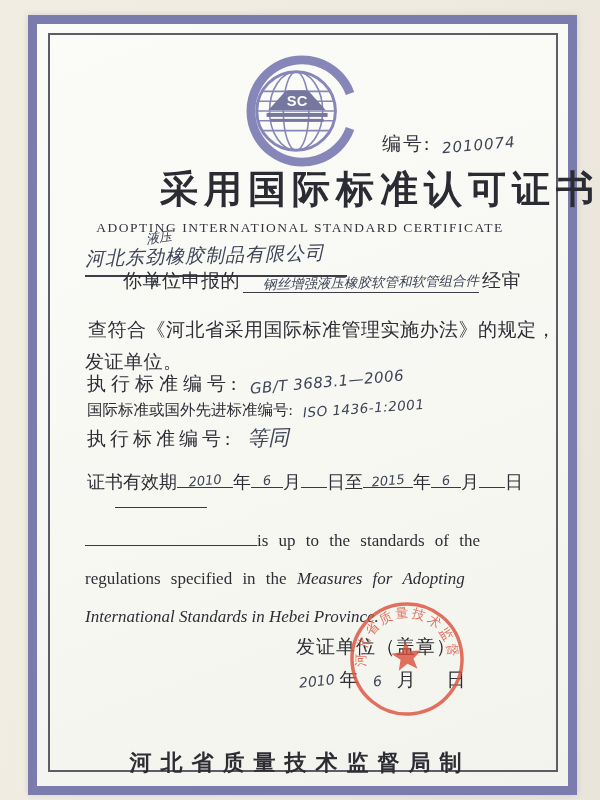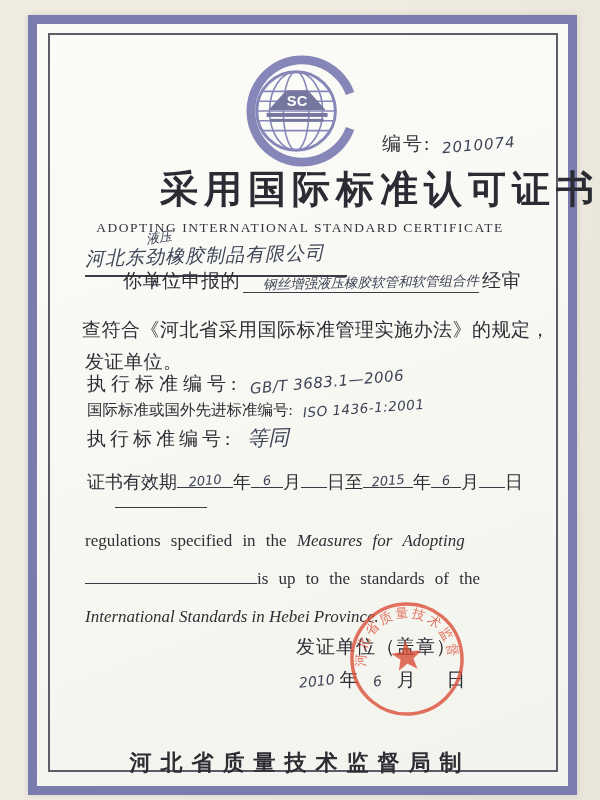--- a/index.html
+++ b/index.html
@@ -55,21 +55,21 @@
   }
   .company-line .hw{font-size:19px;letter-spacing:1px;white-space:nowrap;display:inline-block;transform:rotate(-1.5deg);}
   .insert-note{position:absolute;left:146px;top:229px;font-size:13px;}
   .insert-note .hw{display:inline-block;transform:rotate(-8deg);}
   .insert-caret{position:absolute;left:150px;top:275px;font-size:13px;color:#3e4456;font-family:"DejaVu Sans",sans-serif;}
   
   .decl-1{position:absolute;left:85px;top:268px;width:436px;display:flex;align-items:baseline;font-size:19px;letter-spacing:.5px;}
   .decl-indent{display:inline-block;width:38px;}
   .decl-product{flex:1 1 auto;border-bottom:1.5px solid #3d3d47;margin:0 3px;text-align:right;}
   .decl-product .hw{font-size:13.5px;white-space:nowrap;display:inline-block;transform:rotate(-1deg);letter-spacing:0;}
-  .decl-2{position:absolute;left:82px;top:317px;font-size:19px;letter-spacing:.5px;}
+  .decl-2{position:absolute;left:88px;top:317px;font-size:19px;letter-spacing:.5px;}
   .decl-3{position:absolute;left:85px;top:349px;font-size:19px;letter-spacing:.5px;}
   
   .field-standard{position:absolute;left:87px;top:371px;font-size:19px;white-space:nowrap;}
   .field-standard .label{letter-spacing:5px;}
   .field-standard .hw{font-size:15px;display:inline-block;transform:rotate(-5deg) translateY(-3px);margin-left:4px;letter-spacing:.5px;}
   .field-intl{position:absolute;left:87px;top:400px;font-size:15.5px;white-space:nowrap;}
   .field-intl .hw{font-size:13.5px;display:inline-block;transform:rotate(-4deg) translateY(-2px);margin-left:6px;letter-spacing:.5px;}
   .field-conf{position:absolute;left:87px;top:424px;font-size:19px;white-space:nowrap;}
   .field-conf .label{letter-spacing:4px;}
   .field-conf .hw{font-size:21px;display:inline-block;transform:rotate(-2deg);margin-left:8px;}
@@ -188,22 +188,22 @@
     <span class="label">执行标准编号:</span>
     <span class="hw">等同</span>
   </div>
 
   <div class="validity serif">
     <span>证书有效期</span><span class="blank b-y1"><span class="hw">2010</span></span><span>年</span><span class="blank b-m1"><span class="hw">6</span></span><span>月</span><span class="blank b-d1"></span><span>日至</span><span class="blank b-y2"><span class="hw">2015</span></span><span>年</span><span class="blank b-m2"><span class="hw">6</span></span><span>月</span><span class="blank b-d2"></span><span>日</span>
   </div>
 
   <div class="eng">
     <div class="row"><span class="indent"></span><span class="u1"></span></div>
+    <div class="row"><span class="u2"></span><span class="ws">is up to the standards of the</span></div>
     <div class="row ws"><span>regulations specified in the </span><span class="it">Measures for Adopting</span></div>
-    <div class="row"><span class="u2"></span><span class="ws">is up to the standards of the</span></div>
     <div class="row"><span class="it">International Standards in Hebei Province.</span></div>
   </div>
 
   <div class="issuer-label serif">发证单位（盖章）</div>
   <div class="issuer-date serif">
     <span class="hw">2010</span>
     <span>年</span><span class="gap-s"></span>
     <span class="hw">6</span><span class="gap-s"></span>
     <span>月</span><span class="gap-m"></span>
     <span>日</span>

